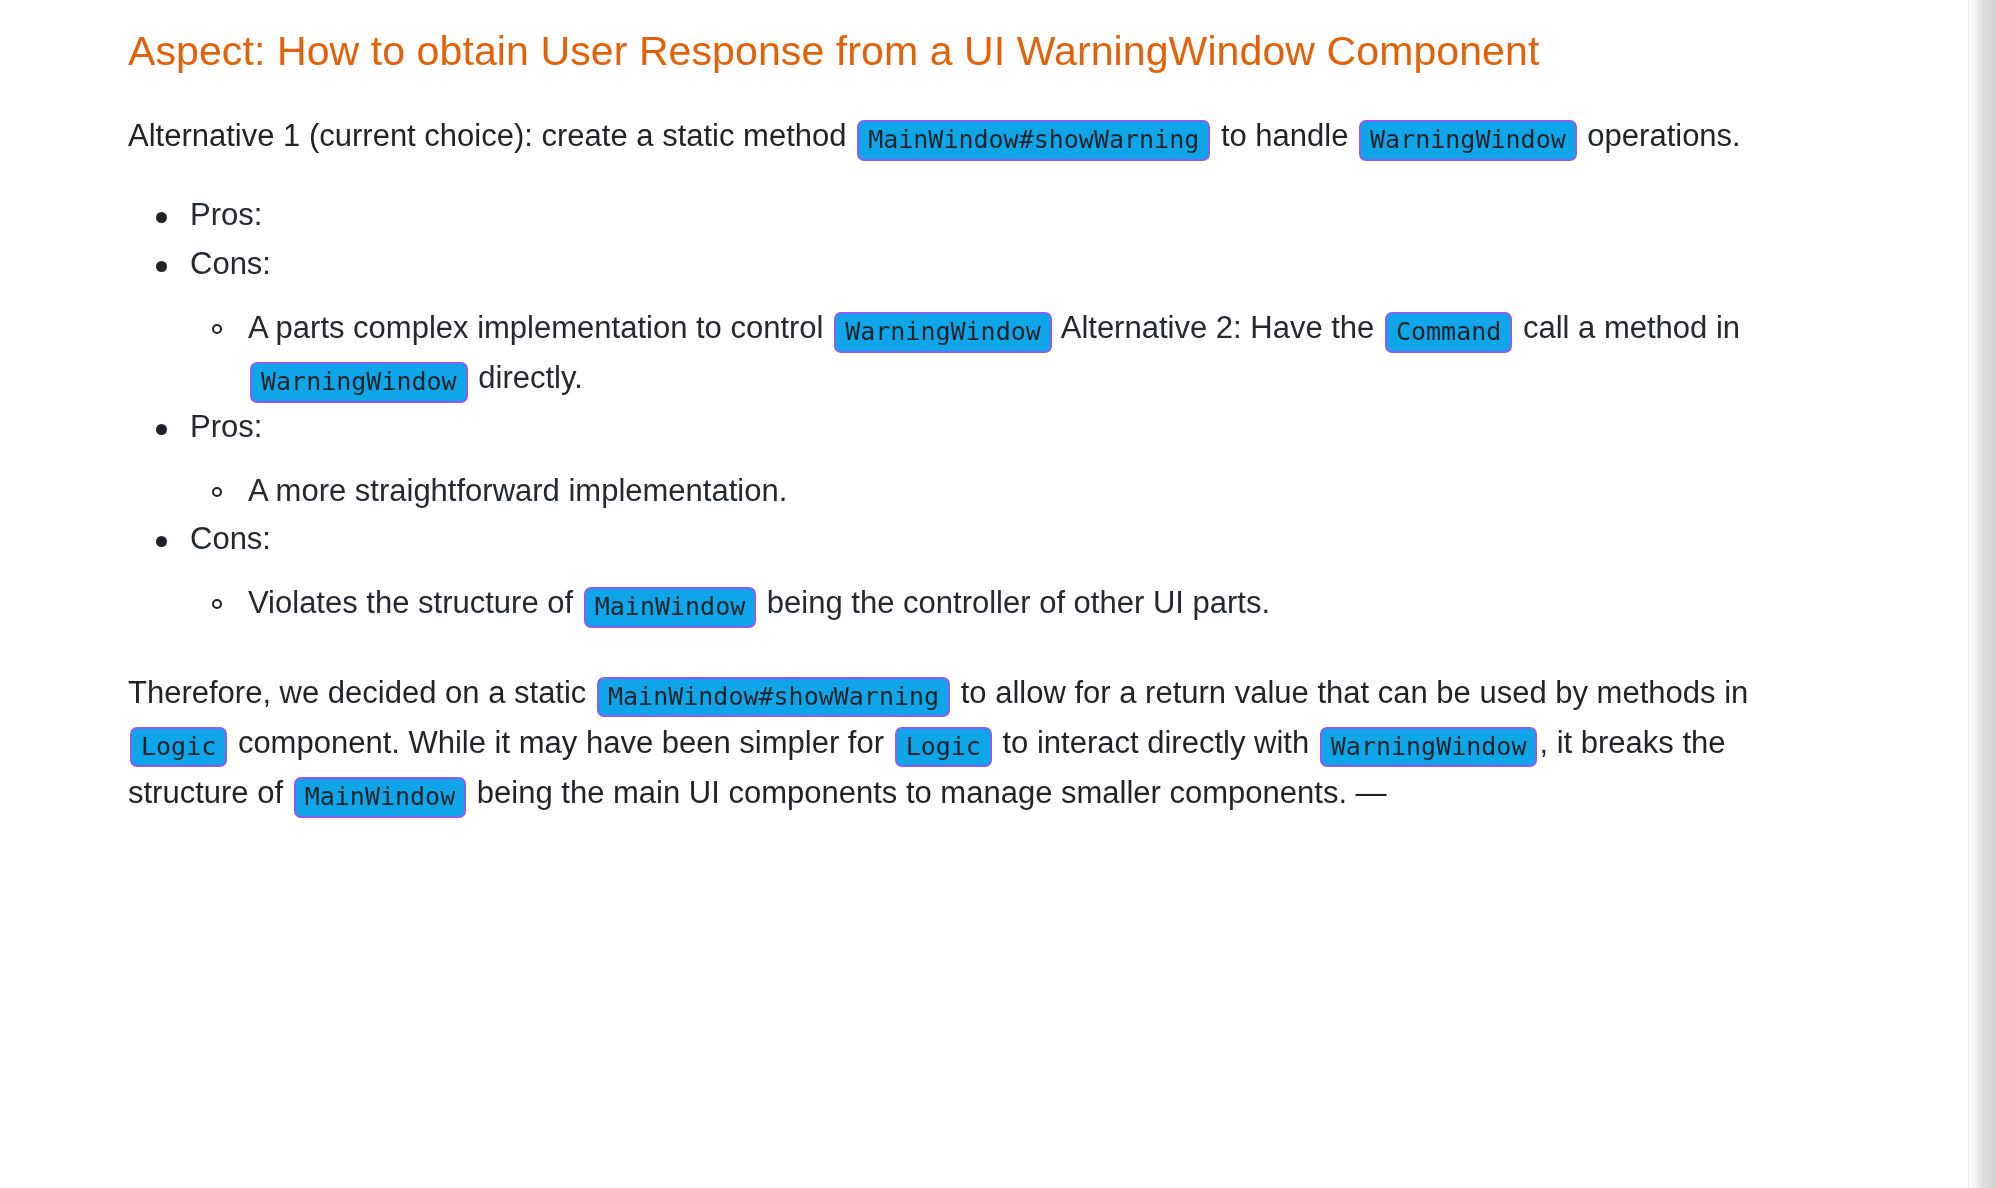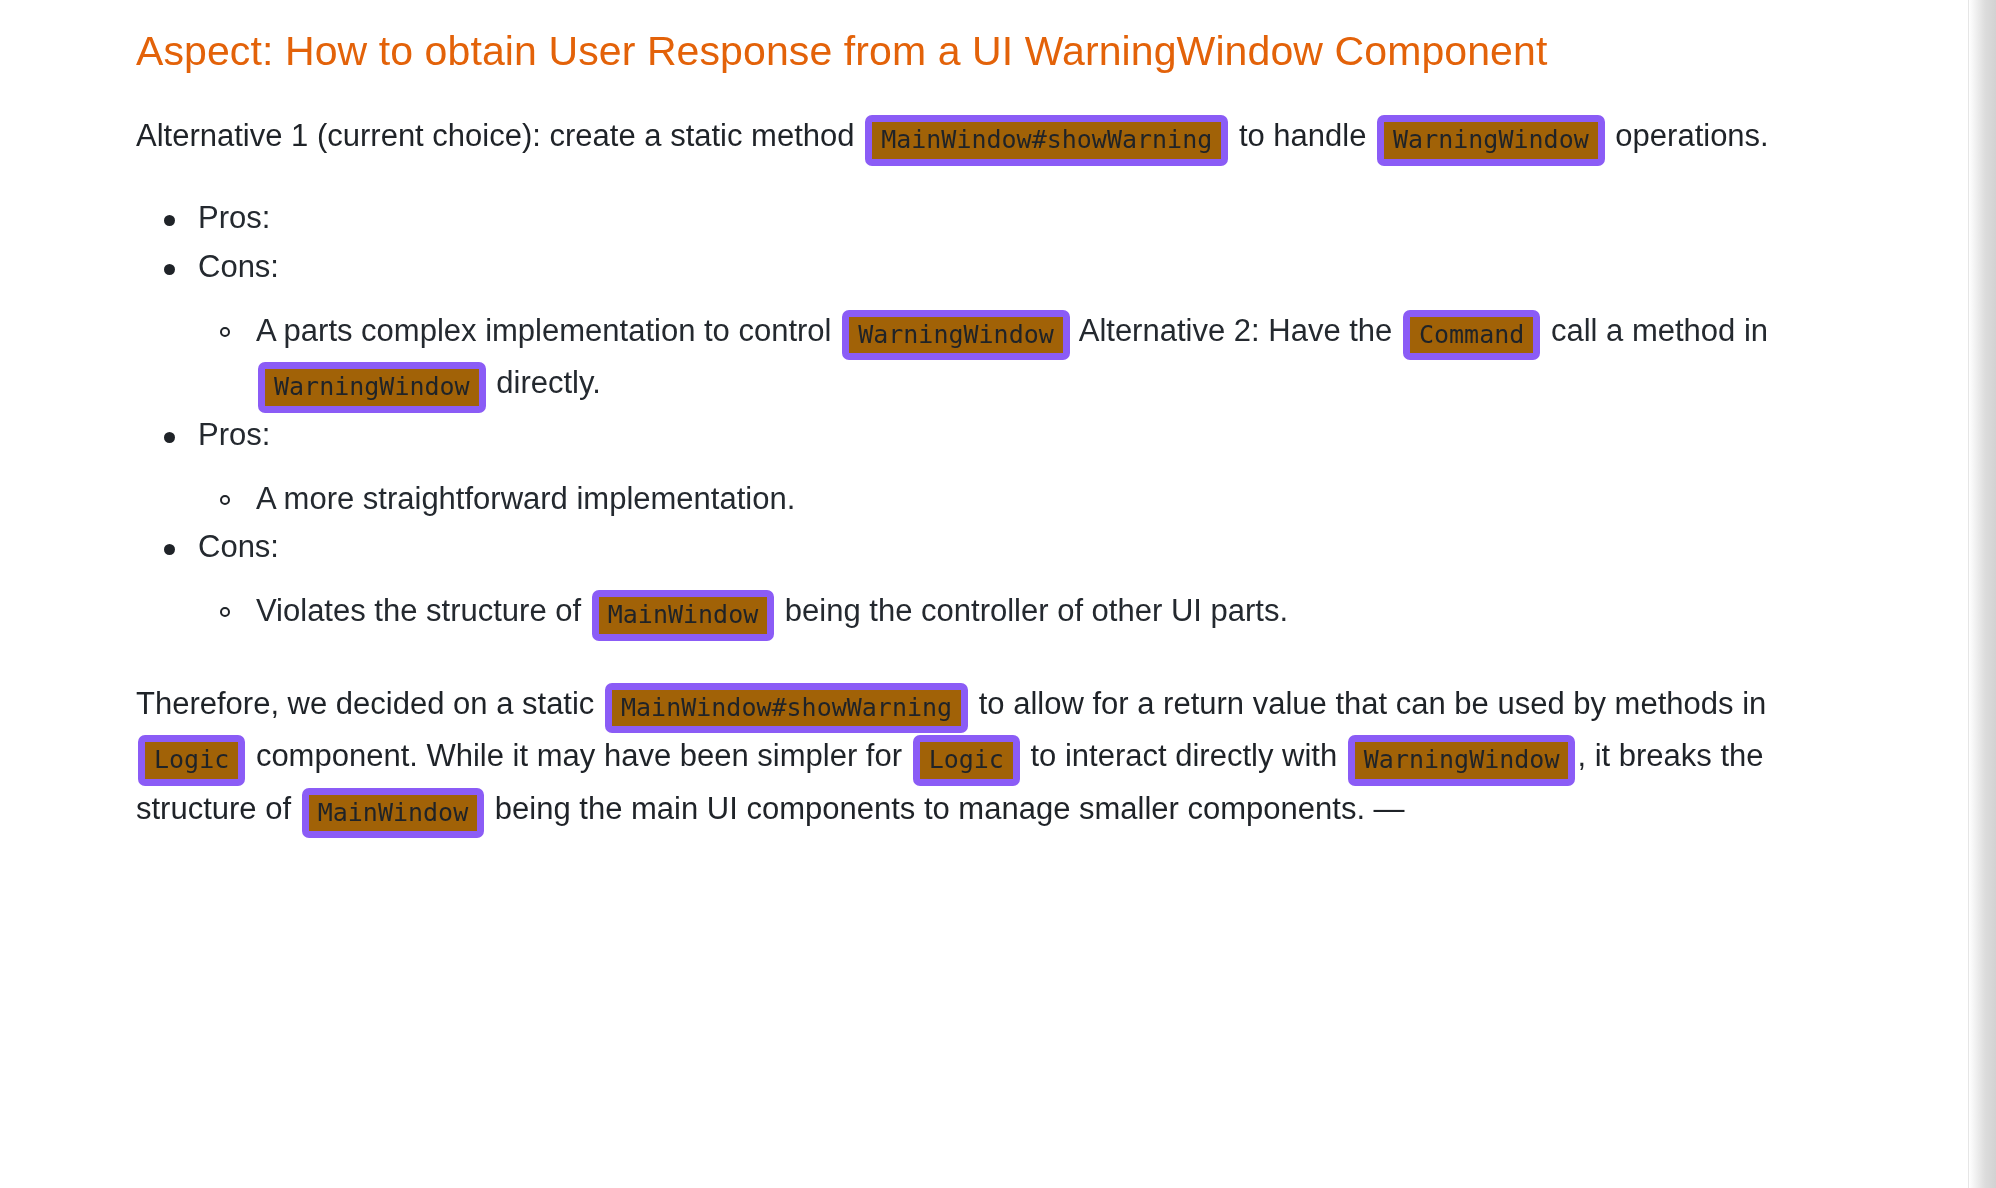--- a/index.html
+++ b/index.html
@@ -40,21 +40,20 @@
   
   #doc {
     position: absolute;
     top: 0;
     left: 0;
     width: 1960px;
     height: 900px;
     box-sizing: border-box;
     padding: 0px 60px 16px 128px;
     overflow: hidden;
-    margin-left: 8px;
   }
 
   
   .aspect-heading {
     color: #e36209;
     font-size: 41px;
     font-weight: 400;
     line-height: 1.25;
     margin: 0;
     padding-top: 26px;
@@ -75,22 +74,22 @@
   }
 
   strong {
     font-weight: 400;
   }
 
   
   code, .chip {
     font-family: "DejaVu Sans Mono", "Liberation Mono", monospace;
     font-size: 25px;
-    background: #a16207;
-    border: 7px solid #8b5cf6;
+    background: #0ea5e9;
+    border: 2px solid #8b5cf6;
     border-radius: 7px;
     padding: 4px 9px 5px 9px;
     white-space: nowrap;
     color: #1f2328;
     line-height: 1.1;
     display: inline-block;
     vertical-align: baseline;
     margin: 0 2px;
     position: relative;
     top: 2px;

